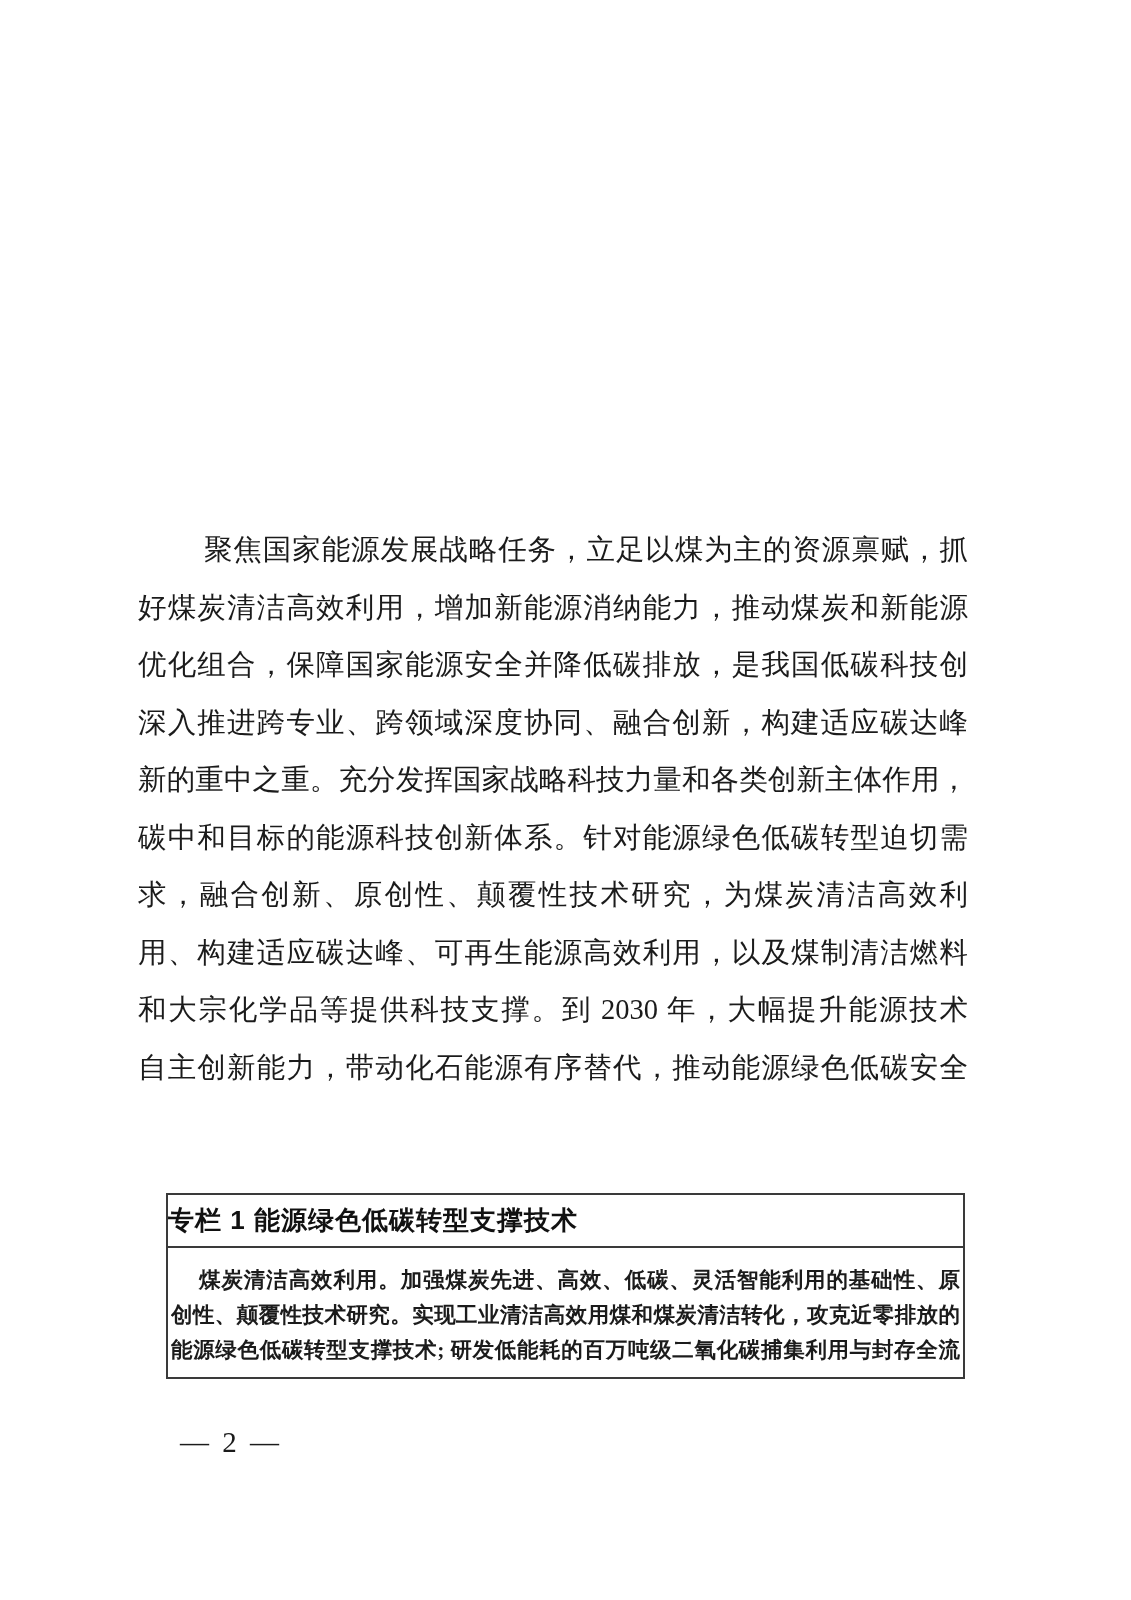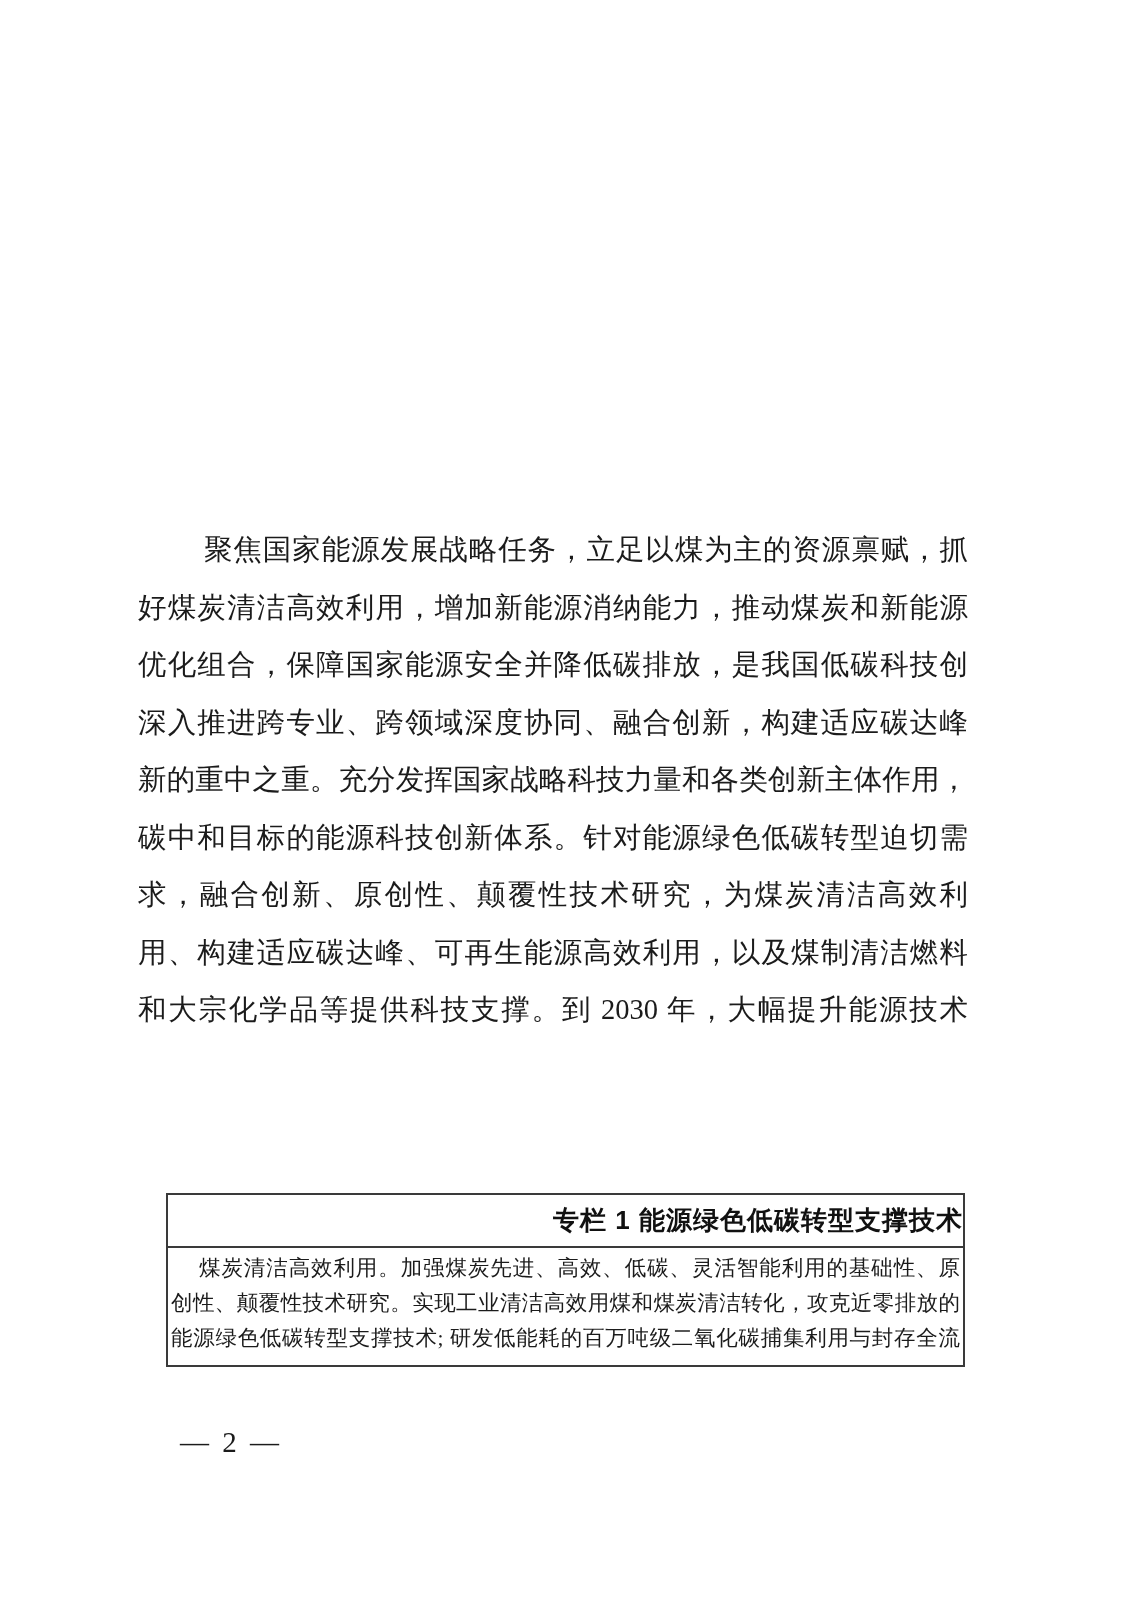--- a/index.html
+++ b/index.html
@@ -50,28 +50,28 @@
     position: absolute;
     left: 28px; top: 1193px;
     width: 795px;
     border: 2px solid #3a3a3a;
     background: #ffffff;
   }
   .box-title {
     height: 51px;
     line-height: 51px;
     border-bottom: 2px solid #3a3a3a;
-    text-align: right;
+    text-align: left;
     font-family: "Liberation Sans", "DejaVu Sans", sans-serif;
     font-weight: bold;
     font-size: 26px;
     letter-spacing: 1px;
     color: #111;
   }
-  .box-body { padding: 3px 3px 9px 3px; }
+  .box-body { padding: 15px 3px 9px 3px; font-weight: bold; }
   .bline {
     font-size: 21.5px;
     line-height: 35px;
     height: 35px;
     overflow: hidden;
     text-align: justify;
     text-align-last: justify;
   }
   .bindent { text-indent: 28px; }
   .footer {
@@ -94,20 +94,21 @@
     <div class="para para2">
       <div class="line just indent2">聚焦国家能源发展战略任务，立足以煤为主的资源禀赋，抓</div>
       <div class="line just">好煤炭清洁高效利用，增加新能源消纳能力，推动煤炭和新能源</div>
       <div class="line just">优化组合，保障国家能源安全并降低碳排放，是我国低碳科技创</div>
       <div class="line just">深入推进跨专业、跨领域深度协同、融合创新，构建适应碳达峰</div>
       <div class="line just">新的重中之重。充分发挥国家战略科技力量和各类创新主体作用，</div>
       <div class="line just">碳中和目标的能源科技创新体系。针对能源绿色低碳转型迫切需</div>
       <div class="line just">求，融合创新、原创性、颠覆性技术研究，为煤炭清洁高效利</div>
       <div class="line just">用、构建适应碳达峰、可再生能源高效利用，以及煤制清洁燃料</div>
       <div class="line just">和大宗化学品等提供科技支撑。到 2030 年，大幅提升能源技术</div>
+      <div class="line just">自主创新能力，带动化石能源有序替代，推动能源绿色低碳安全</div>
     </div>
 
     <div class="callout-box">
       <div class="box-title">专栏 1 能源绿色低碳转型支撑技术</div>
       <div class="box-body">
         <div class="bline bindent">煤炭清洁高效利用。加强煤炭先进、高效、低碳、灵活智能利用的基础性、原</div>
         <div class="bline">创性、颠覆性技术研究。实现工业清洁高效用煤和煤炭清洁转化，攻克近零排放的</div>
         <div class="bline">能源绿色低碳转型支撑技术; 研发低能耗的百万吨级二氧化碳捕集利用与封存全流</div>
       </div>
     </div>

